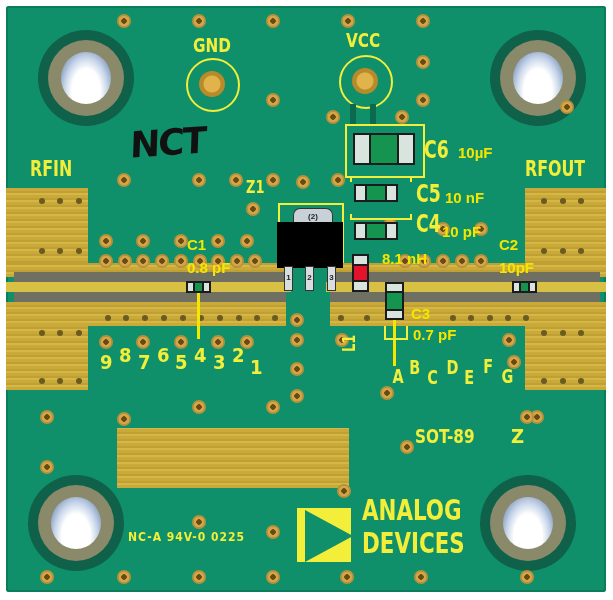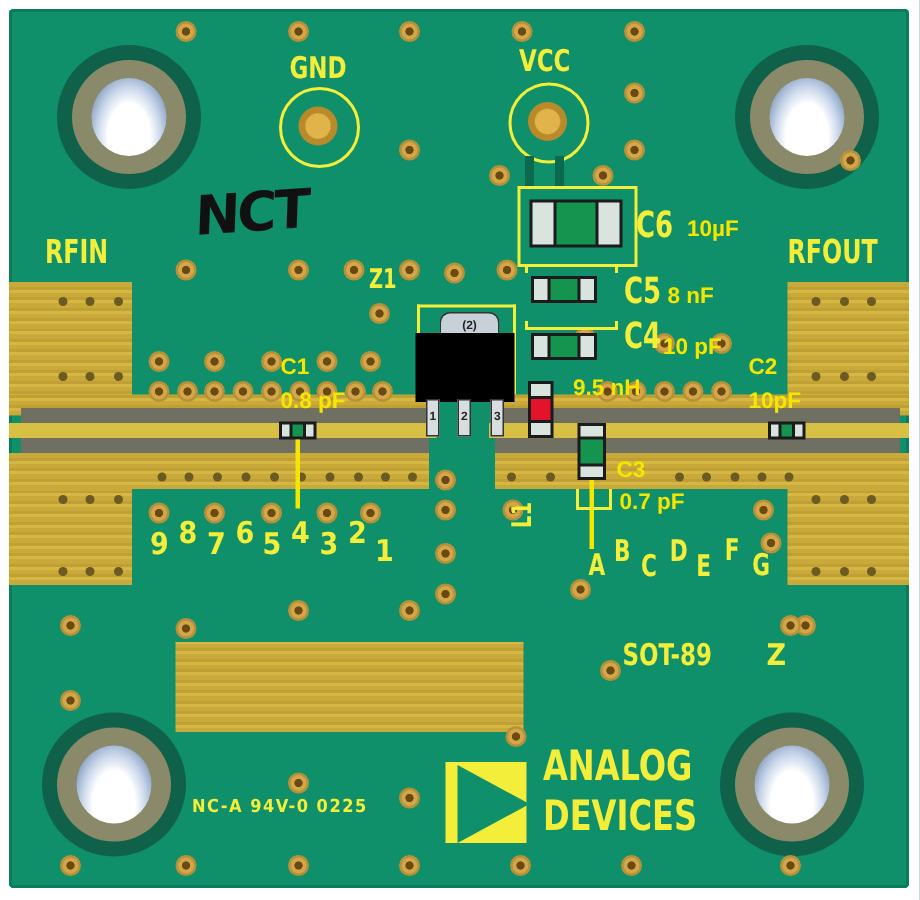--- a/index.html
+++ b/index.html
@@ -225,36 +225,36 @@
   </div>
 <div class="silk" style="left:424px;top:138px;font-size:24px;transform:scaleX(0.8);transform-origin:left;">C6</div>
 <div class="anno" style="left:458px;top:145px;font-size:15px;">10µF</div>
 
 <div class="cap" style="left:354px;top:184px;width:44px;height:18px;">
     <div class="end" style="width:9px;"></div>
     <div class="body" style="margin:0 2px;"></div>
     <div class="end" style="width:9px;"></div>
   </div>
 <div class="silk" style="left:416px;top:182px;font-size:24px;transform:scaleX(0.8);transform-origin:left;">C5</div>
-<div class="anno" style="left:445px;top:190px;font-size:15px;">8 nF</div>
+<div class="anno" style="left:445px;top:190px;font-size:15px;">10 nF</div>
 
 <div class="cap" style="left:354px;top:222px;width:44px;height:18px;">
     <div class="end" style="width:9px;"></div>
     <div class="body" style="margin:0 2px;"></div>
     <div class="end" style="width:9px;"></div>
   </div>
 <div class="silk" style="left:416px;top:212px;font-size:24px;transform:scaleX(0.8);transform-origin:left;">C4</div>
 <div class="anno" style="left:442px;top:224px;font-size:15px;">10 pF</div>
 
 <div class="cap v ind" style="left:352px;top:254px;width:17px;height:38px;">
     <div class="end" style="height:8px;"></div>
     <div class="body" style="margin:2px 0;"></div>
     <div class="end" style="height:8px;"></div>
   </div>
-<div class="anno" style="left:382px;top:251px;font-size:15px;">9.5 nH</div>
+<div class="anno" style="left:382px;top:251px;font-size:15px;">8.1 nH</div>
 
 <div class="anno" style="left:187px;top:237px;font-size:15px;">C1</div>
 <div class="anno" style="left:187px;top:260px;font-size:15px;">0.8 pF</div>
 <div class="cap" style="left:186px;top:281px;width:25px;height:12px;">
     <div class="end" style="width:5px;"></div>
     <div class="body" style="margin:0 2px;"></div>
     <div class="end" style="width:5px;"></div>
   </div>
 <div class="leader" style="left:197px;top:293px;width:3px;height:46px;"></div>
 

